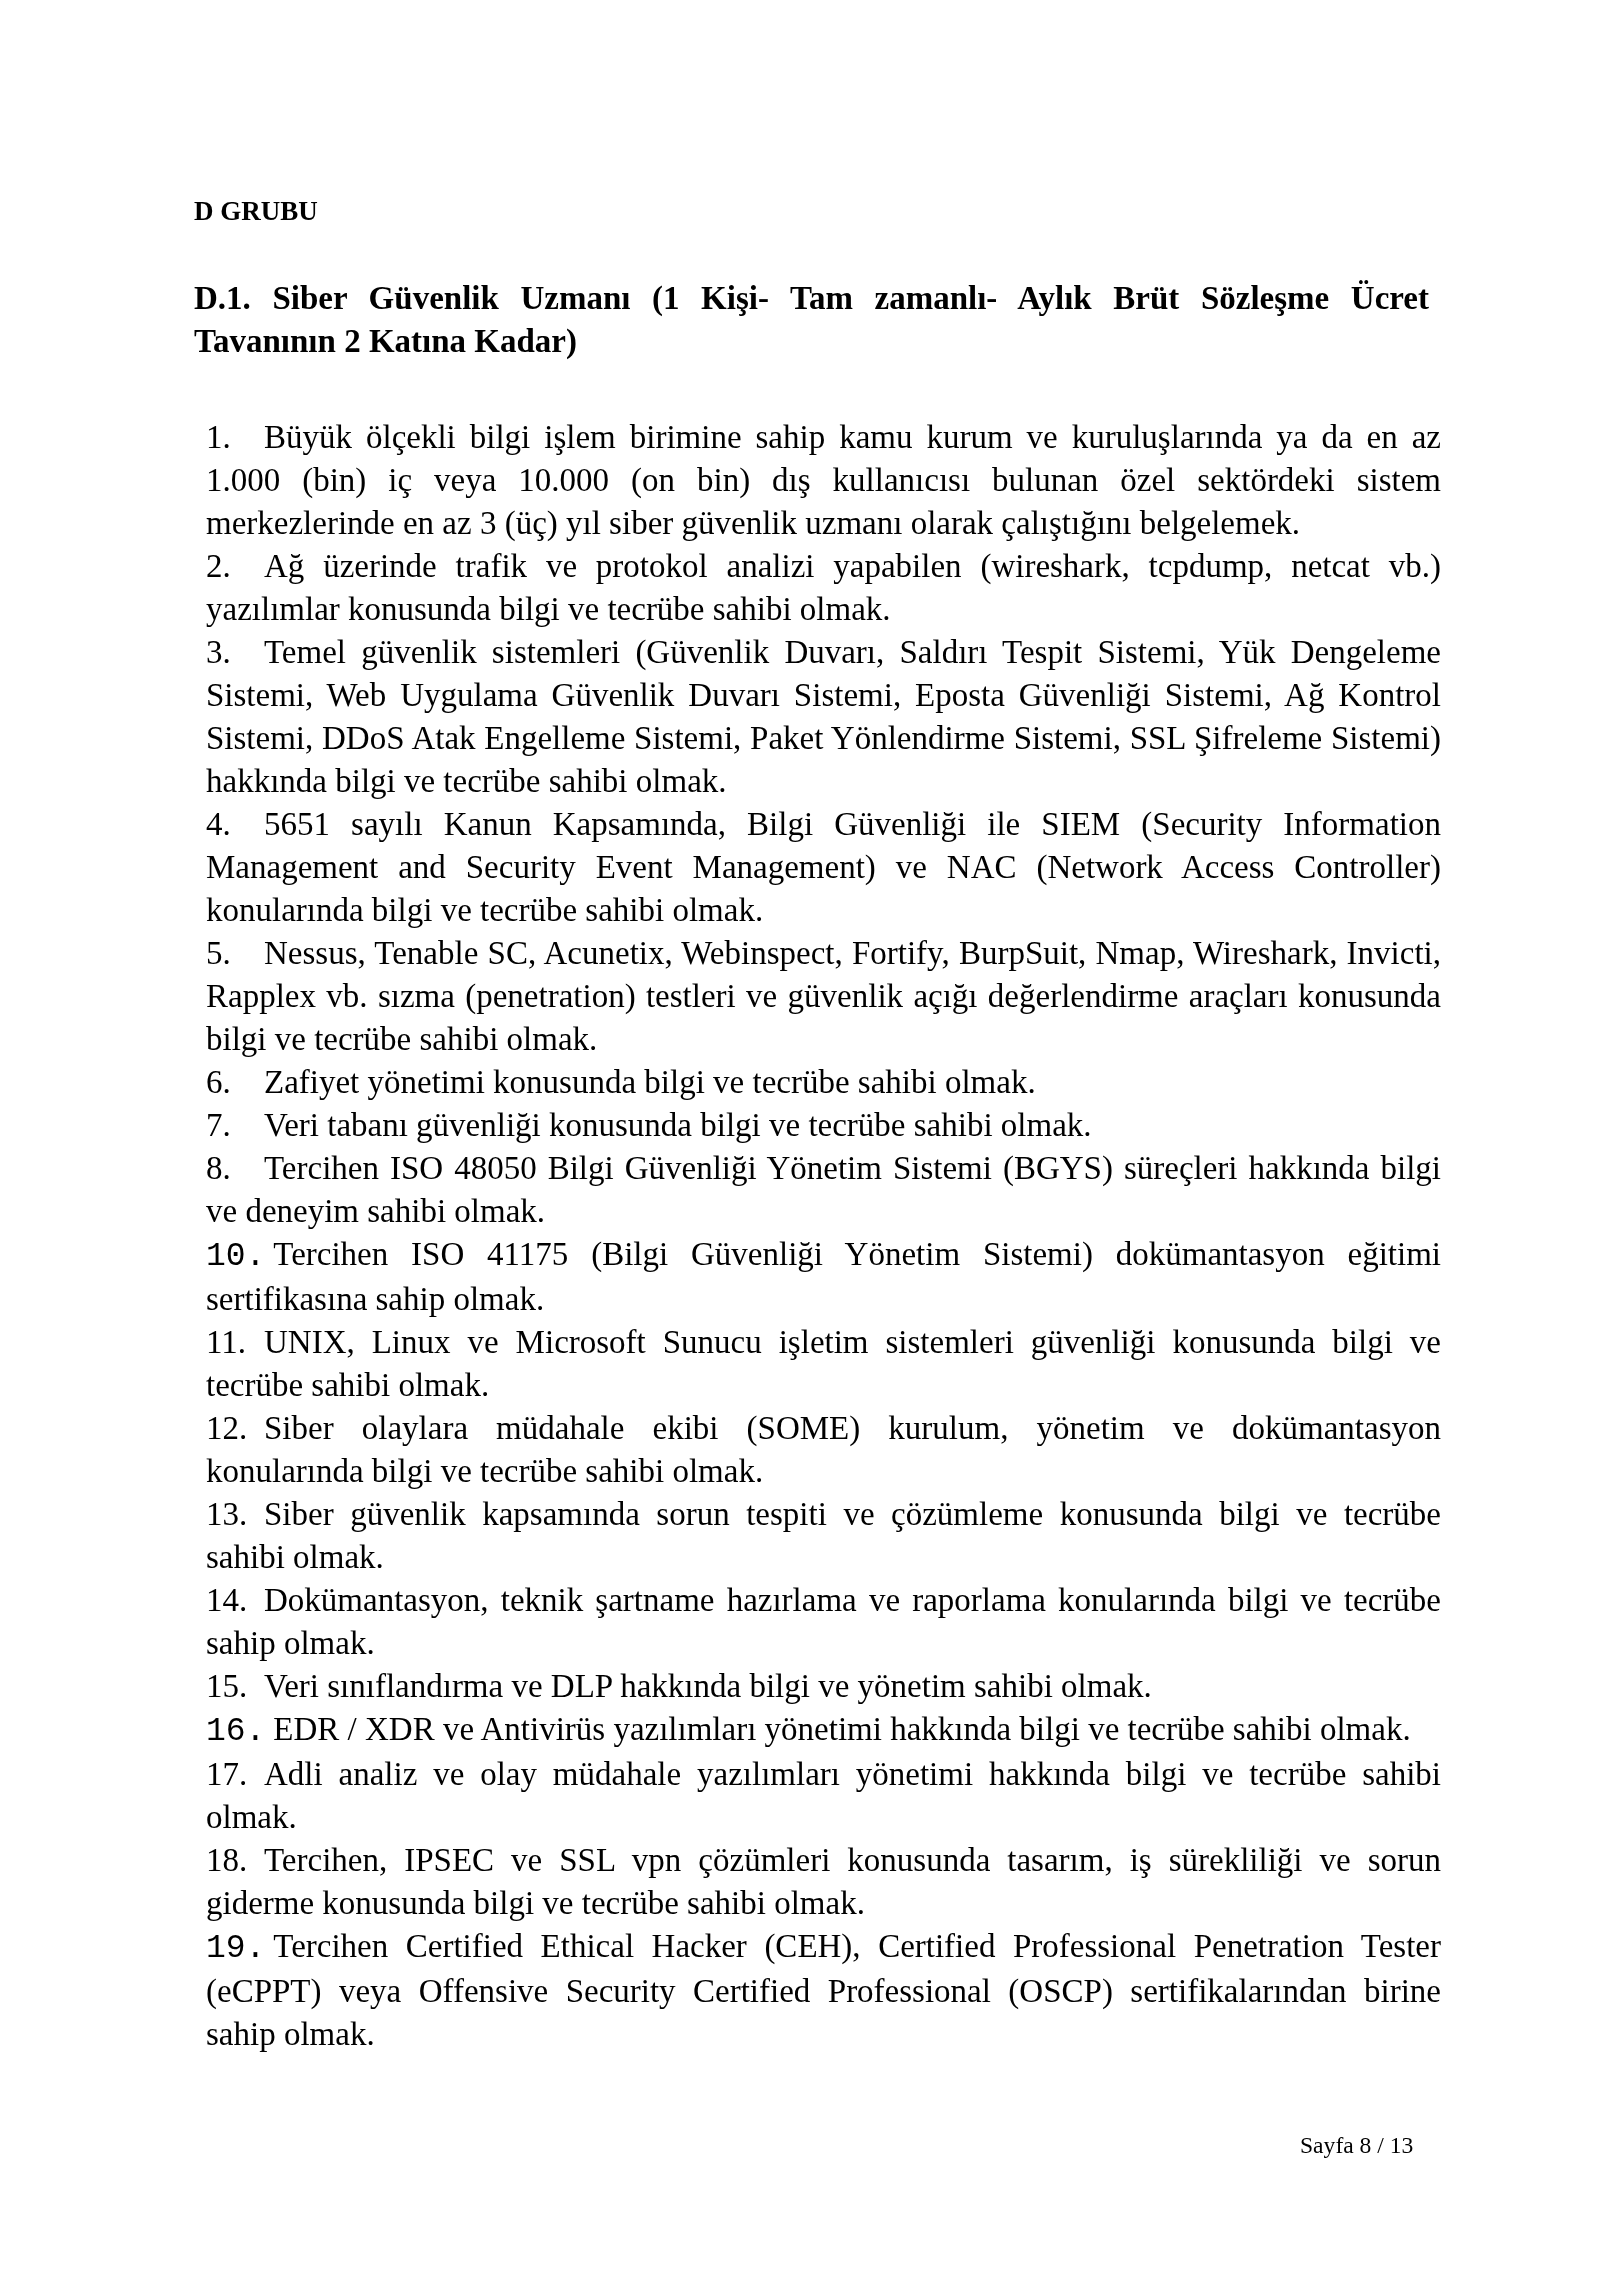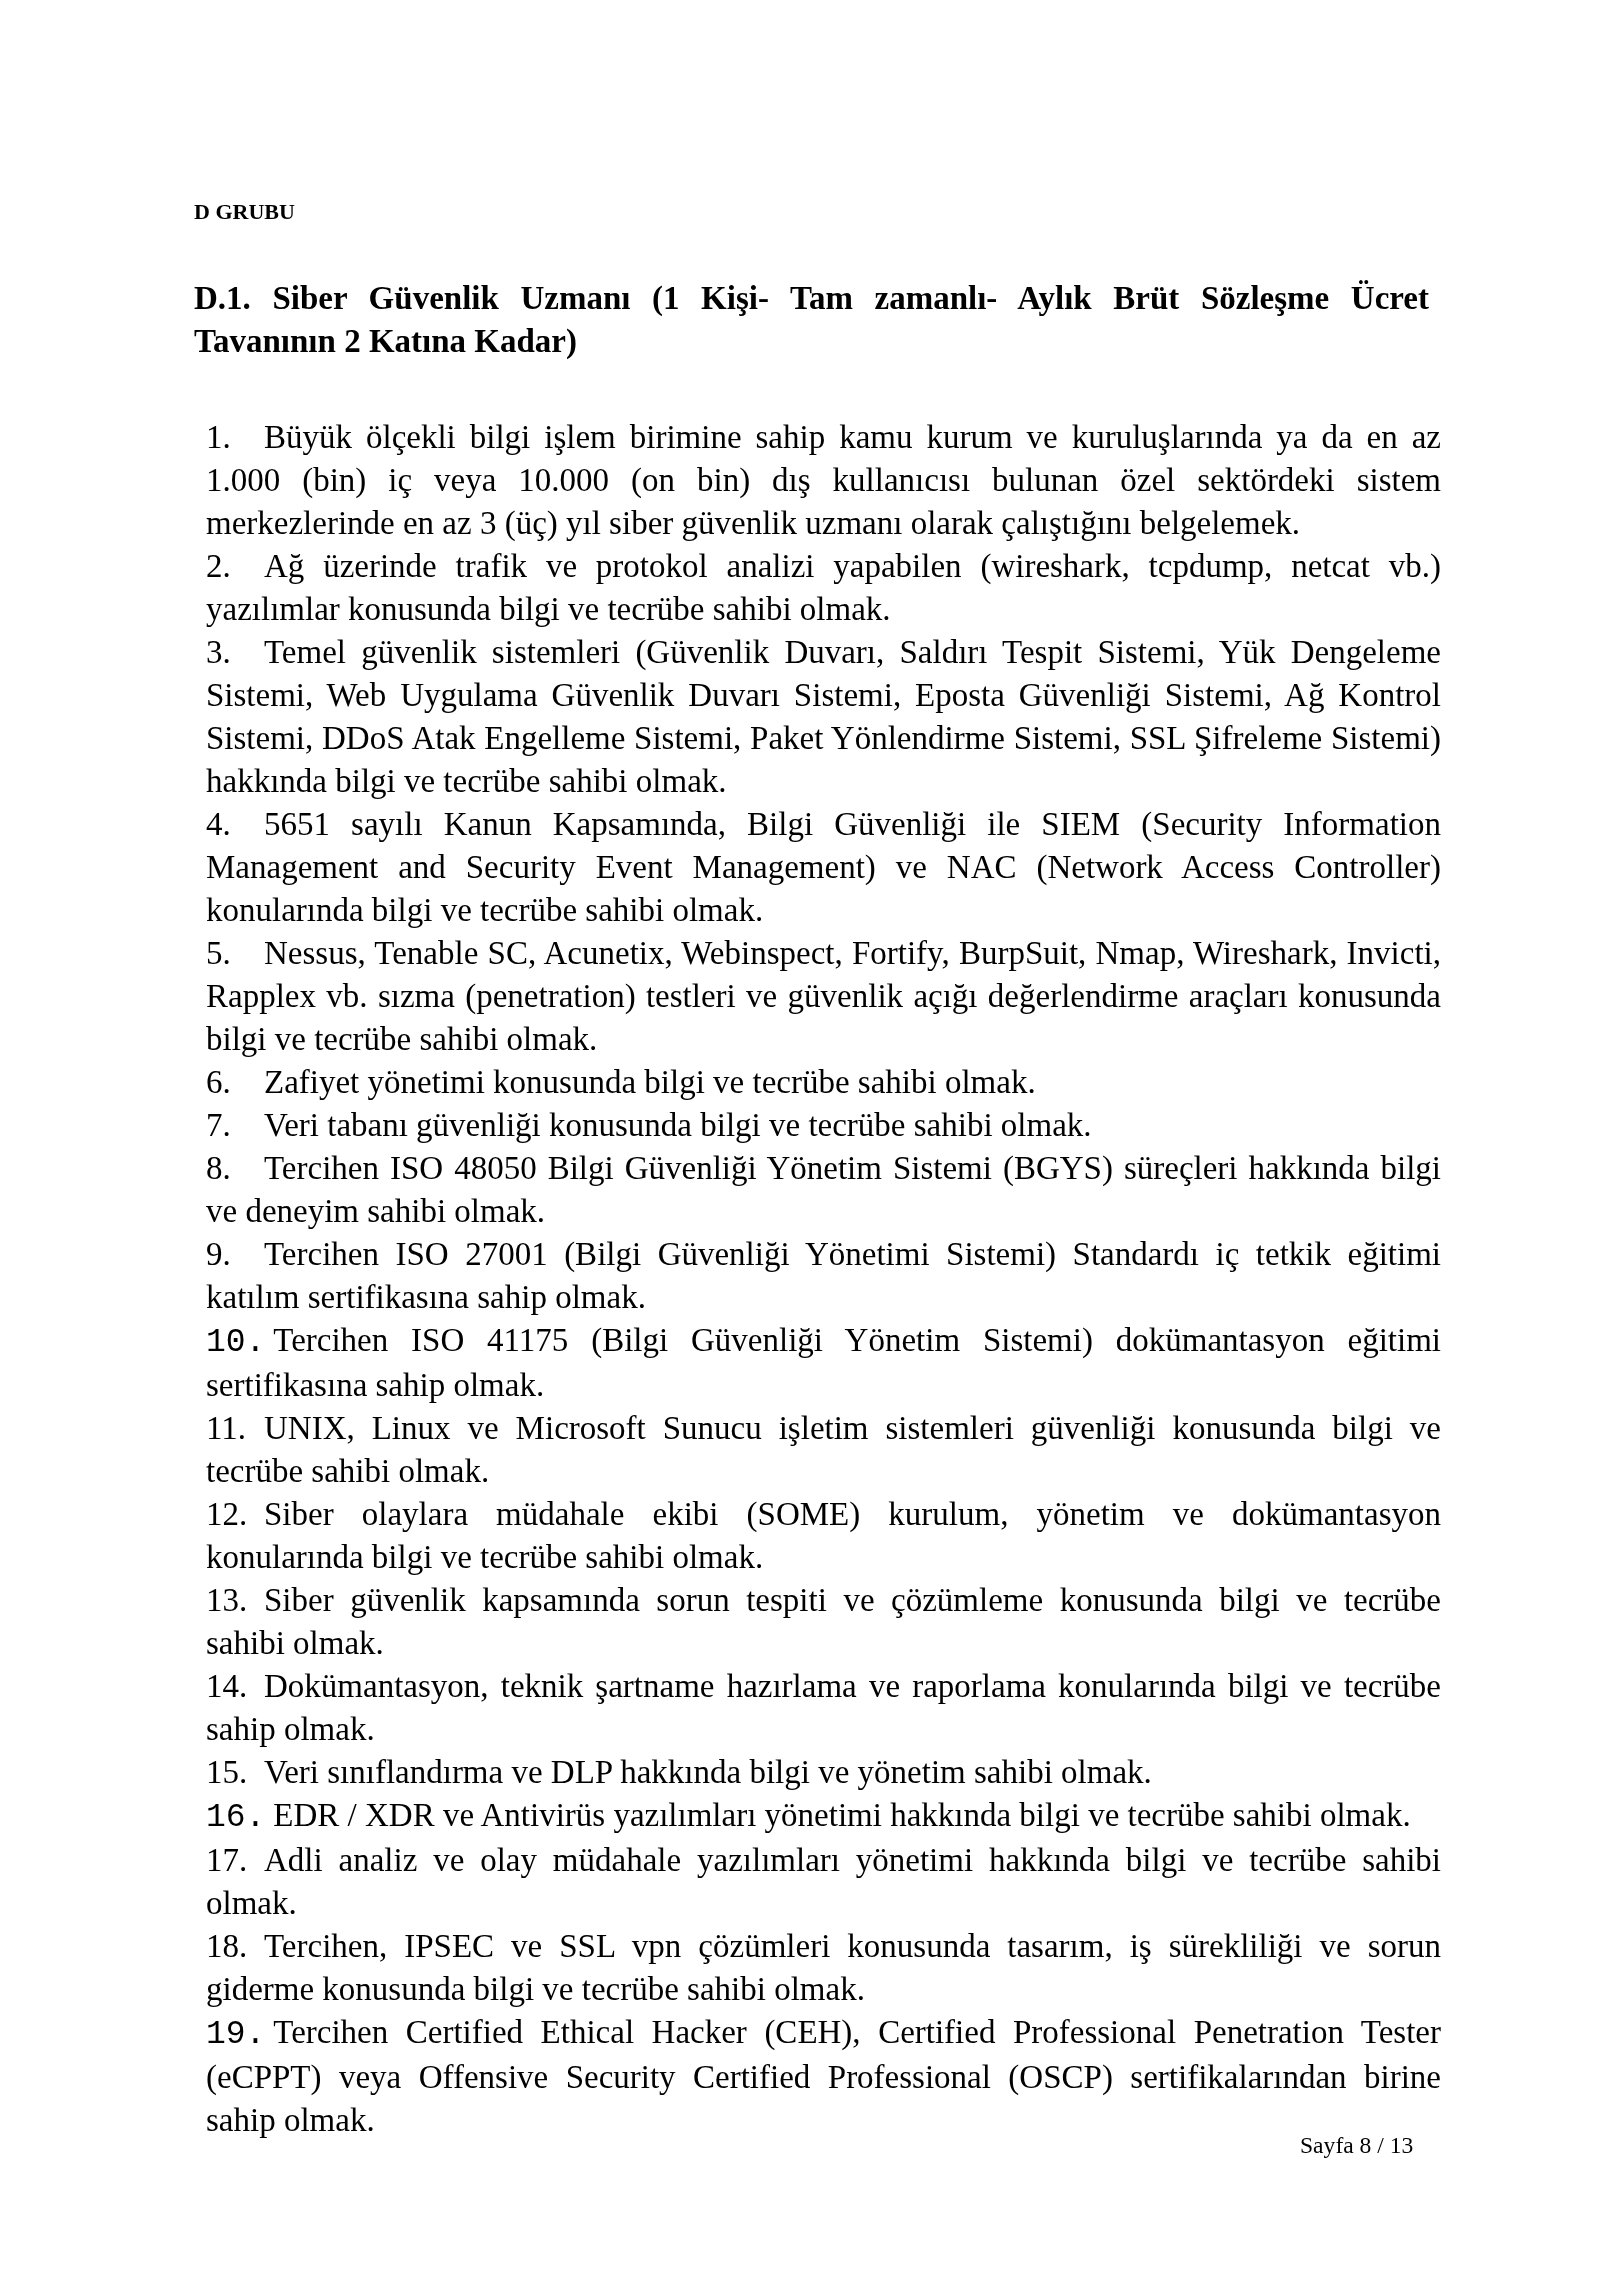--- a/index.html
+++ b/index.html
@@ -19,21 +19,21 @@
       position: absolute;
       left: 194px;
       top: 0;
       width: 1235px;
     }
     .group-title {
       position: absolute;
       left: 0;
       top: 190px;
       margin: 0;
-      font-size: 22px;
+      font-size: 27px;
       font-weight: bold;
       line-height: 43px;
       white-space: nowrap;
     }
     .section-title {
       position: absolute;
       left: 0;
       top: 277px;
       width: 1235px;
       margin: 0;
@@ -90,21 +90,20 @@
 
   <ol class="req-list">
     <li class="req-item"><span class="req-num">1.</span><span>Büyük ölçekli bilgi işlem birimine sahip kamu kurum ve kuruluşlarında ya da en az 1.000 (bin) iç veya 10.000 (on bin) dış kullanıcısı bulunan özel sektördeki sistem merkezlerinde en az 3 (üç) yıl siber güvenlik uzmanı olarak çalıştığını belgelemek.</span></li>
     <li class="req-item"><span class="req-num">2.</span><span>Ağ üzerinde trafik ve protokol analizi yapabilen (wireshark, tcpdump, netcat vb.) yazılımlar konusunda bilgi ve tecrübe sahibi olmak.</span></li>
     <li class="req-item"><span class="req-num">3.</span><span>Temel güvenlik sistemleri (Güvenlik Duvarı, Saldırı Tespit Sistemi, Yük Dengeleme Sistemi, Web Uygulama Güvenlik Duvarı Sistemi, Eposta Güvenliği Sistemi, Ağ Kontrol Sistemi, DDoS Atak Engelleme Sistemi, Paket Yönlendirme Sistemi, SSL Şifreleme Sistemi) hakkında bilgi ve tecrübe sahibi olmak.</span></li>
     <li class="req-item"><span class="req-num">4.</span><span>5651 sayılı Kanun Kapsamında, Bilgi Güvenliği ile SIEM (Security Information Management and Security Event Management) ve NAC (Network Access Controller) konularında bilgi ve tecrübe sahibi olmak.</span></li>
     <li class="req-item"><span class="req-num">5.</span><span>Nessus, Tenable SC, Acunetix, Webinspect, Fortify, BurpSuit, Nmap, Wireshark, Invicti, Rapplex vb. sızma (penetration) testleri ve güvenlik açığı değerlendirme araçları konusunda bilgi ve tecrübe sahibi olmak.</span></li>
     <li class="req-item"><span class="req-num">6.</span><span>Zafiyet yönetimi konusunda bilgi ve tecrübe sahibi olmak.</span></li>
     <li class="req-item"><span class="req-num">7.</span><span>Veri tabanı güvenliği konusunda bilgi ve tecrübe sahibi olmak.</span></li>
     <li class="req-item"><span class="req-num">8.</span><span>Tercihen ISO 48050 Bilgi Güvenliği Yönetim Sistemi (BGYS) süreçleri hakkında bilgi ve deneyim sahibi olmak.</span></li>
-    <li class="req-item"><span class="req-num">9.</span><span>Tercihen ISO 27001 (Bilgi Güvenliği Yönetimi Sistemi) Standardı iç tetkik eğitimi katılım sertifikasına sahip olmak.</span></li>
     <li class="req-item"><span class="req-num tight">10.</span><span>Tercihen ISO 41175 (Bilgi Güvenliği Yönetim Sistemi) dokümantasyon eğitimi sertifikasına sahip olmak.</span></li>
     <li class="req-item"><span class="req-num mid">11.</span><span>UNIX, Linux ve Microsoft Sunucu işletim sistemleri güvenliği konusunda bilgi ve tecrübe sahibi olmak.</span></li>
     <li class="req-item"><span class="req-num mid">12.</span><span>Siber olaylara müdahale ekibi (SOME) kurulum, yönetim ve dokümantasyon konularında bilgi ve tecrübe sahibi olmak.</span></li>
     <li class="req-item"><span class="req-num mid">13.</span><span>Siber güvenlik kapsamında sorun tespiti ve çözümleme konusunda bilgi ve tecrübe sahibi olmak.</span></li>
     <li class="req-item"><span class="req-num mid">14.</span><span>Dokümantasyon, teknik şartname hazırlama ve raporlama konularında bilgi ve tecrübe sahip olmak.</span></li>
     <li class="req-item"><span class="req-num mid">15.</span><span>Veri sınıflandırma ve DLP hakkında bilgi ve yönetim sahibi olmak.</span></li>
     <li class="req-item"><span class="req-num tight">16.</span><span>EDR / XDR ve Antivirüs yazılımları yönetimi hakkında bilgi ve tecrübe sahibi olmak.</span></li>
     <li class="req-item"><span class="req-num mid">17.</span><span>Adli analiz ve olay müdahale yazılımları yönetimi hakkında bilgi ve tecrübe sahibi olmak.</span></li>
     <li class="req-item"><span class="req-num mid">18.</span><span>Tercihen, IPSEC ve SSL vpn çözümleri konusunda tasarım, iş sürekliliği ve sorun giderme konusunda bilgi ve tecrübe sahibi olmak.</span></li>
     <li class="req-item"><span class="req-num tight">19.</span><span>Tercihen Certified Ethical Hacker (CEH), Certified Professional Penetration Tester (eCPPT) veya Offensive Security Certified Professional (OSCP) sertifikalarından birine sahip olmak.</span></li>

